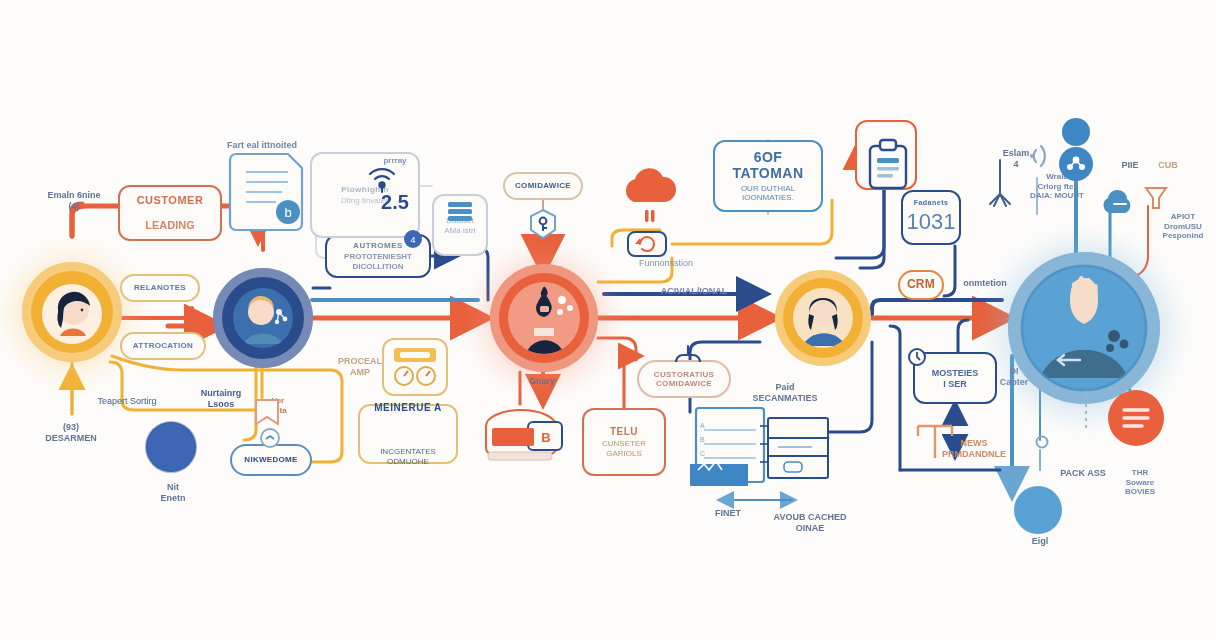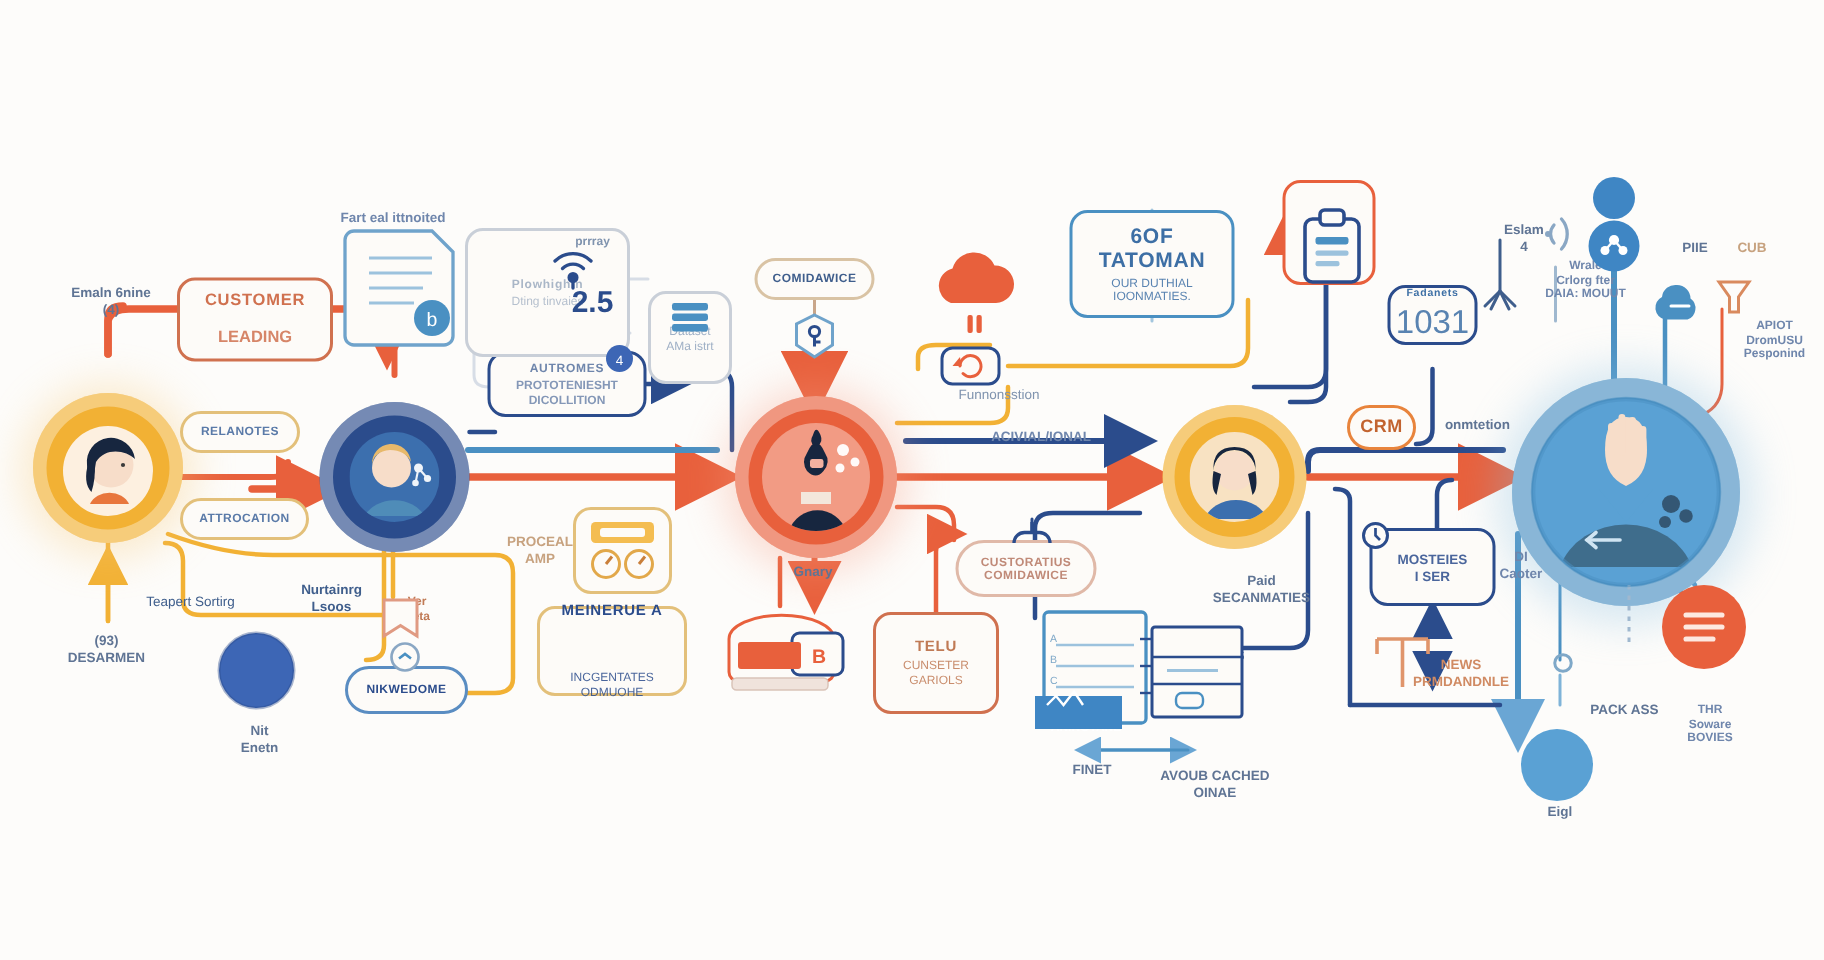--- a/index.html
+++ b/index.html
@@ -167,21 +167,21 @@
         <div class="title blurtext" style="color: rgb(43, 76, 140); font-size: 10px;">MEINERUE A</div>
         <div class="sub blurtext" style="color: rgb(43, 76, 140); font-size: 8px; margin-top: 2px; font-weight: 400; opacity: 0.85;">INCGENTATES<br>ODMUOHE</div>
       </div>
       <div class="node box" style="left: 582px; top: 408px; width: 84px; height: 68px; border: 2px solid rgb(208, 113, 79); padding: 3px 5px;">
         <div class="title blurtext" style="color: rgb(192, 122, 85); font-size: 10px;">TELU</div>
         <div class="sub blurtext" style="color: rgb(192, 122, 85); font-size: 8px; margin-top: 2px; font-weight: 400; opacity: 0.85;">CUNSETER<br>GARIOLS</div>
       </div>
       <div class="node box" style="left: 913px; top: 352px; width: 84px; height: 52px; border: 2px solid rgb(43, 76, 140); padding: 7px 5px;">
         <div class="sub blurtext" style="color: rgb(43, 76, 140); font-size: 9px; margin-top: 2px; font-weight: 700; opacity: 0.85;">MOSTEIES<br>I SER</div>
       </div>
-      <div class="node box" style="left: 925px; top: 190px; width: 60px; height: 40px; border: 2px solid rgb(43, 76, 140); padding: 3px 20px;">
+      <div class="node box" style="left: 901px; top: 190px; width: 60px; height: 55px; border: 2px solid rgb(43, 76, 140); padding: 3px 20px;">
         <div class="title blurtext" style="color: rgb(61, 111, 165); font-size: 7px;">Fadanets</div>
         <div class="sub blurtext" style="color: rgb(61, 111, 165); font-size: 22px; margin-top: 2px; font-weight: 400; opacity: 0.85;">1031</div>
       </div>
       <div class="node box" style="left: 855px; top: 120px; width: 62px; height: 70px; border: 2px solid rgb(232, 96, 60); padding: 3px 5px;">
         <div class="title blurtext" style="color: rgb(111, 134, 172); font-size: 8px;">Ftenow</div>
       </div>
       <div class="node box" style="left: 310px; top: 152px; width: 110px; height: 86px; border: 2px solid rgb(201, 207, 216); padding: 3px 5px;">
         <div class="title blurtext" style="color: rgb(169, 182, 199); font-size: 8px;">Plowhighin</div>
         <div class="sub blurtext" style="color: rgb(169, 182, 199); font-size: 8px; margin-top: 2px; font-weight: 400; opacity: 0.85;">Dting tinvaies</div>
       </div>
@@ -201,21 +201,21 @@
       <div class="cap blurtext" style="left: 82px; top: 396px; width: 90px; color: rgb(63, 94, 140); font-size: 9px; font-weight: 400;">Teapert Sortirg</div>
       <div class="cap blurtext" style="left: 28px; top: 422px; width: 86px; color: rgb(95, 116, 148); font-size: 9px; font-weight: 600;">(93)<br>DESARMEN</div>
       <div class="cap blurtext" style="left: 186px; top: 388px; width: 70px; color: rgb(63, 94, 140); font-size: 9px; font-weight: 600;">Nurtainrg<br>Lsoos</div>
       <div class="cap blurtext" style="left: 146px; top: 482px; width: 54px; color: rgb(95, 116, 148); font-size: 9px; font-weight: 600;">Nit<br>Enetn</div>
       <div class="cap blurtext" style="left: 330px; top: 356px; width: 60px; color: rgb(199, 162, 127); font-size: 9px; font-weight: 600;">PROCEAL<br>AMP</div>
       <div class="cap blurtext" style="left: 258px; top: 396px; width: 40px; color: rgb(192, 122, 85); font-size: 8px; font-weight: 600;">Ver<br>Deta</div>
       <div class="cap blurtext" style="left: 518px; top: 376px; width: 48px; color: rgb(95, 116, 148); font-size: 9px; font-weight: 600;">Gnary</div>
       <div class="cap blurtext" style="left: 630px; top: 186px; width: 44px; color: rgb(255, 255, 255); font-size: 10px; font-weight: 600;">ELLM</div>
       <div class="cap blurtext" style="left: 626px; top: 258px; width: 80px; color: rgb(127, 147, 174); font-size: 9px; font-weight: 400;">Funnonsstion</div>
       <div class="cap blurtext" style="left: 652px; top: 286px; width: 84px; color: rgb(111, 134, 172); font-size: 9px; font-weight: 600;">ACIVIAL/IONAL</div>
-      <div class="cap blurtext" style="left: 796px; top: 382px; width: 90px; color: rgb(95, 116, 148); font-size: 9px; font-weight: 600;">Paid<br>SECANMATIES</div>
+      <div class="cap blurtext" style="left: 740px; top: 382px; width: 90px; color: rgb(95, 116, 148); font-size: 9px; font-weight: 600;">Paid<br>SECANMATIES</div>
       <div class="cap blurtext" style="left: 700px; top: 508px; width: 56px; color: rgb(95, 116, 148); font-size: 9px; font-weight: 600;">FINET</div>
       <div class="cap blurtext" style="left: 762px; top: 512px; width: 96px; color: rgb(95, 116, 148); font-size: 9px; font-weight: 600;">AVOUB CACHED<br>OINAE</div>
       <div class="cap blurtext" style="left: 988px; top: 148px; width: 56px; color: rgb(95, 116, 148); font-size: 9px; font-weight: 700;">Eslam<br>4</div>
       <div class="cap blurtext" style="left: 1018px; top: 172px; width: 78px; color: rgb(111, 134, 172); font-size: 8px; font-weight: 600;">Wrale<br>Crlorg fter<br>DAIA: MOUUT</div>
       <div class="cap blurtext" style="left: 1110px; top: 160px; width: 40px; color: rgb(95, 116, 148); font-size: 9px; font-weight: 600;">PIIE</div>
       <div class="cap blurtext" style="left: 1148px; top: 160px; width: 40px; color: rgb(199, 162, 127); font-size: 9px; font-weight: 600;">CUB</div>
       <div class="cap blurtext" style="left: 1152px; top: 212px; width: 62px; color: rgb(111, 134, 172); font-size: 8px; font-weight: 600;">APIOT<br>DromUSU<br>Pesponind</div>
       <div class="cap blurtext" style="left: 952px; top: 278px; width: 66px; color: rgb(95, 116, 148); font-size: 9px; font-weight: 600;">onmtetion</div>
       <div class="cap blurtext" style="left: 990px; top: 366px; width: 48px; color: rgb(111, 134, 172); font-size: 9px; font-weight: 600;">DI<br>Caoter</div>
       <div class="cap blurtext" style="left: 932px; top: 438px; width: 84px; color: rgb(208, 138, 98); font-size: 9px; font-weight: 600;">NEWS<br>PRMDANDNLE</div>

